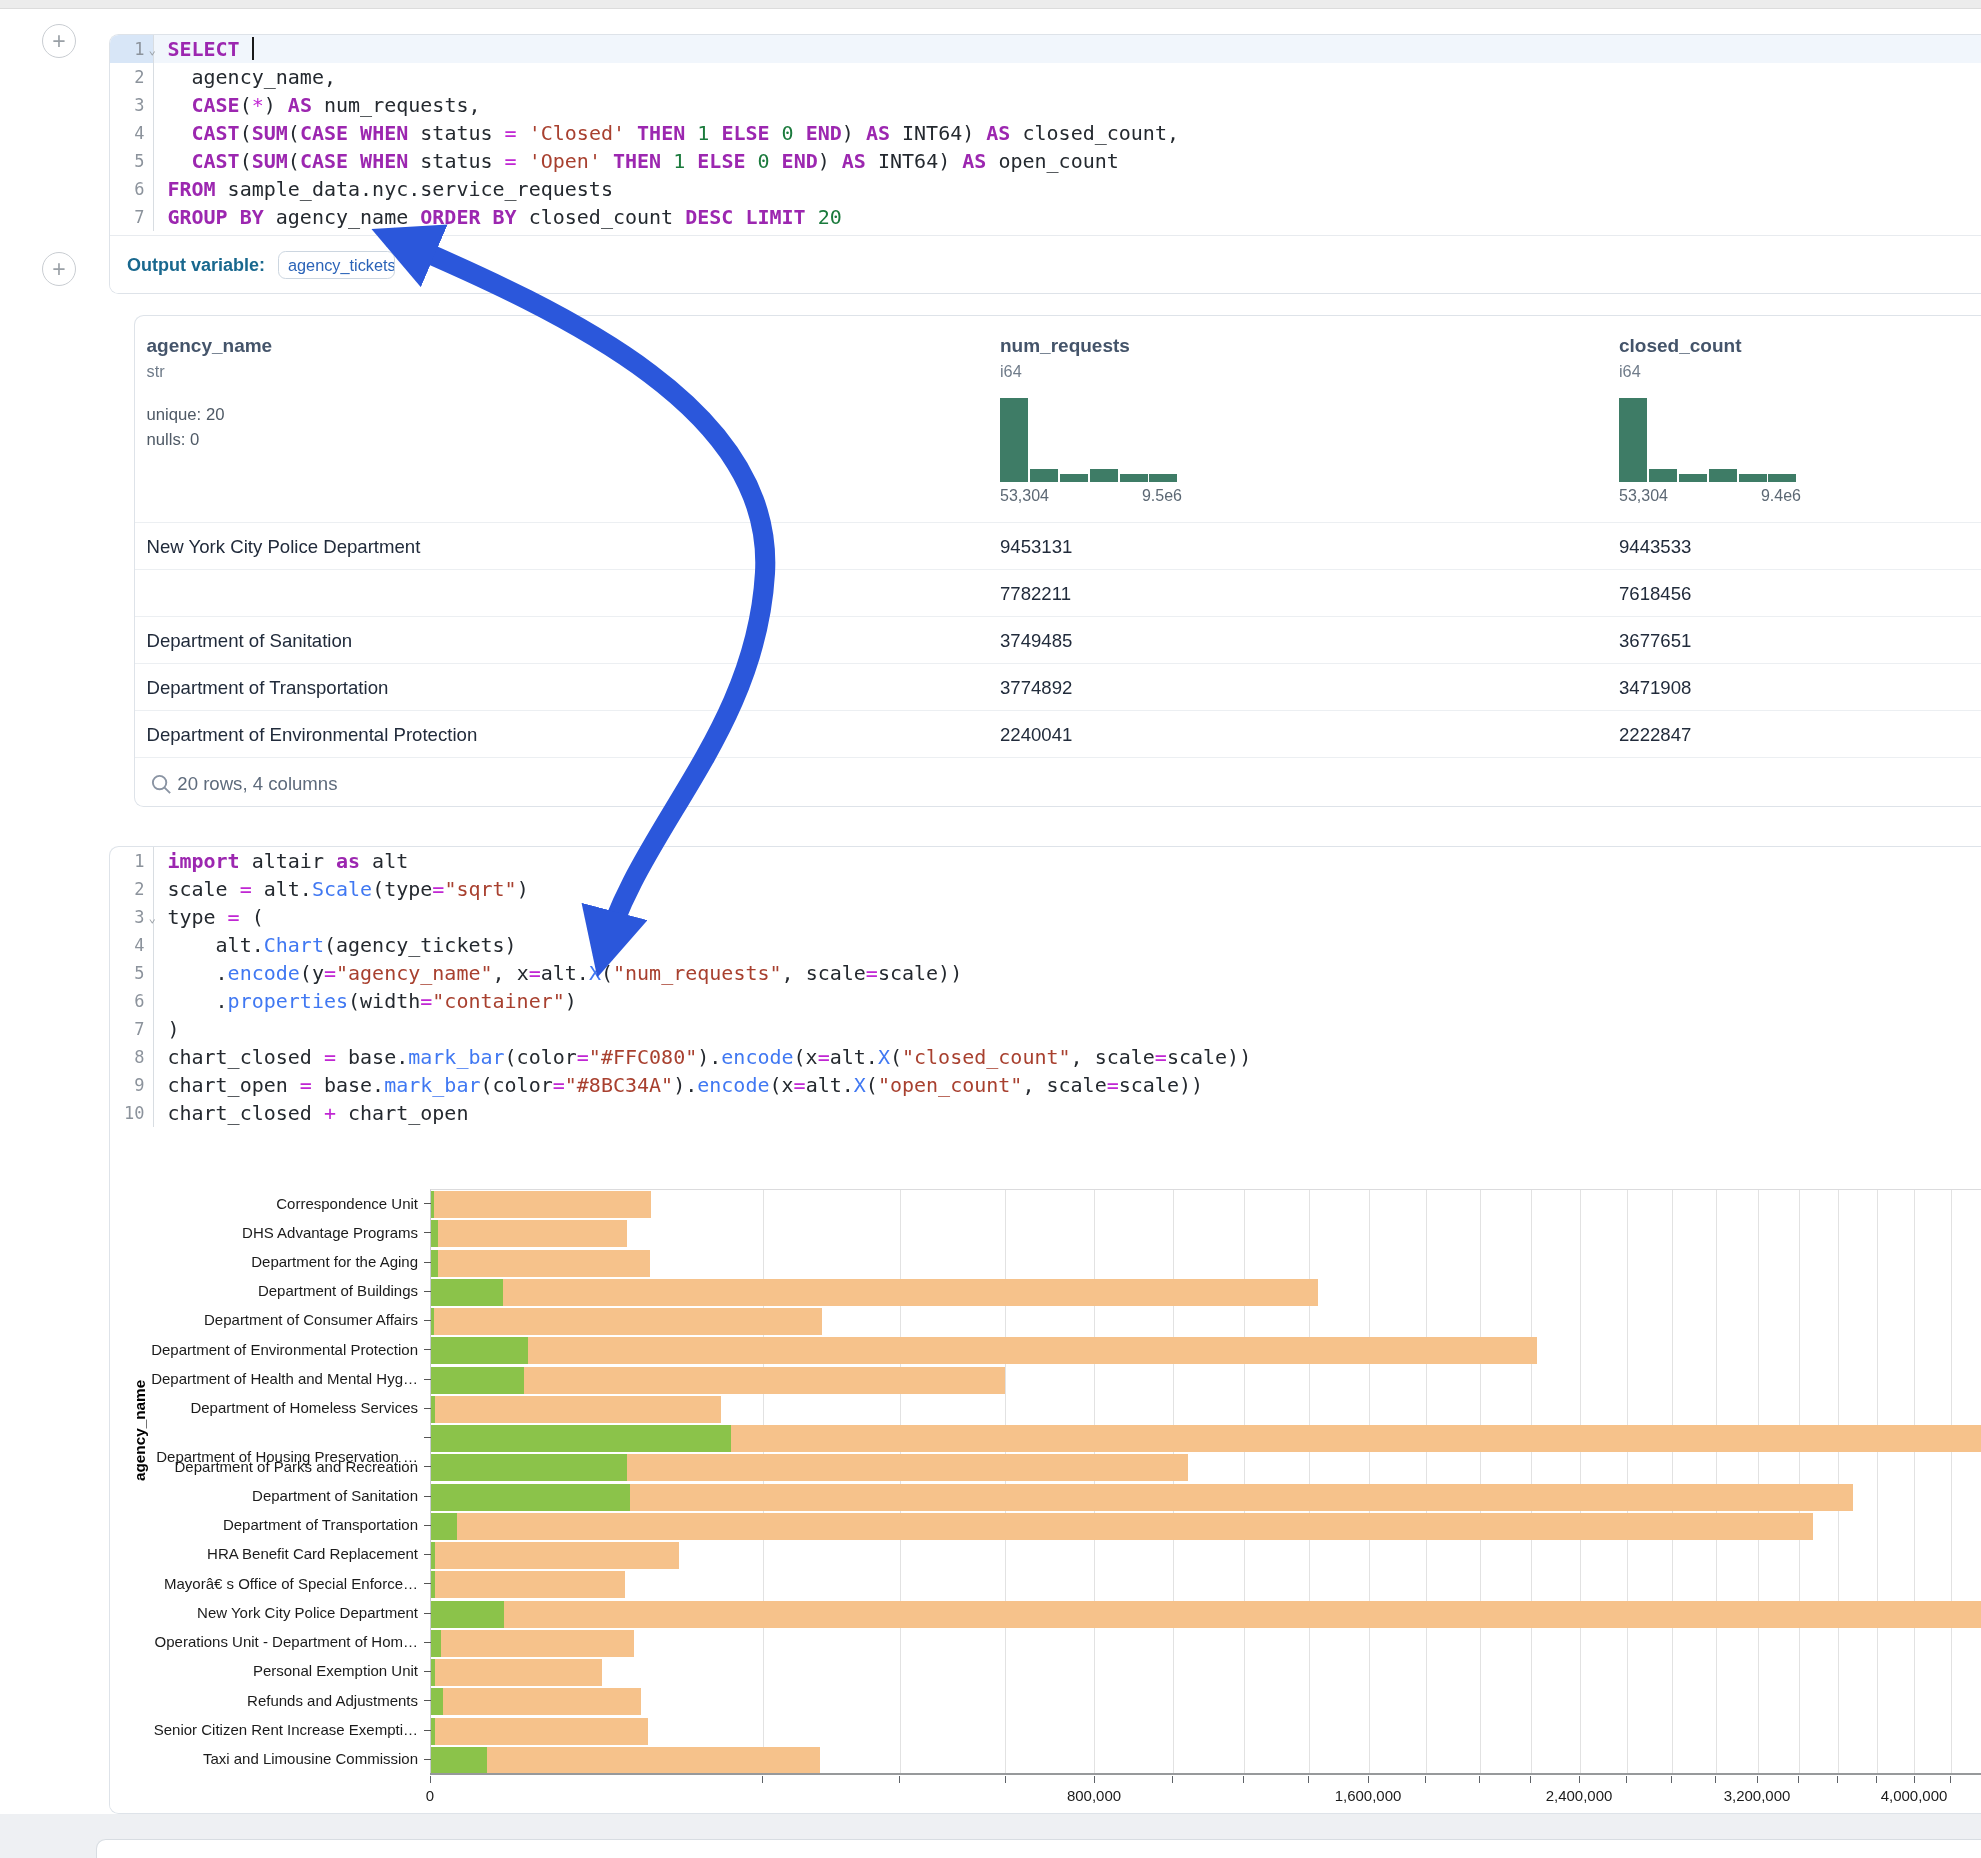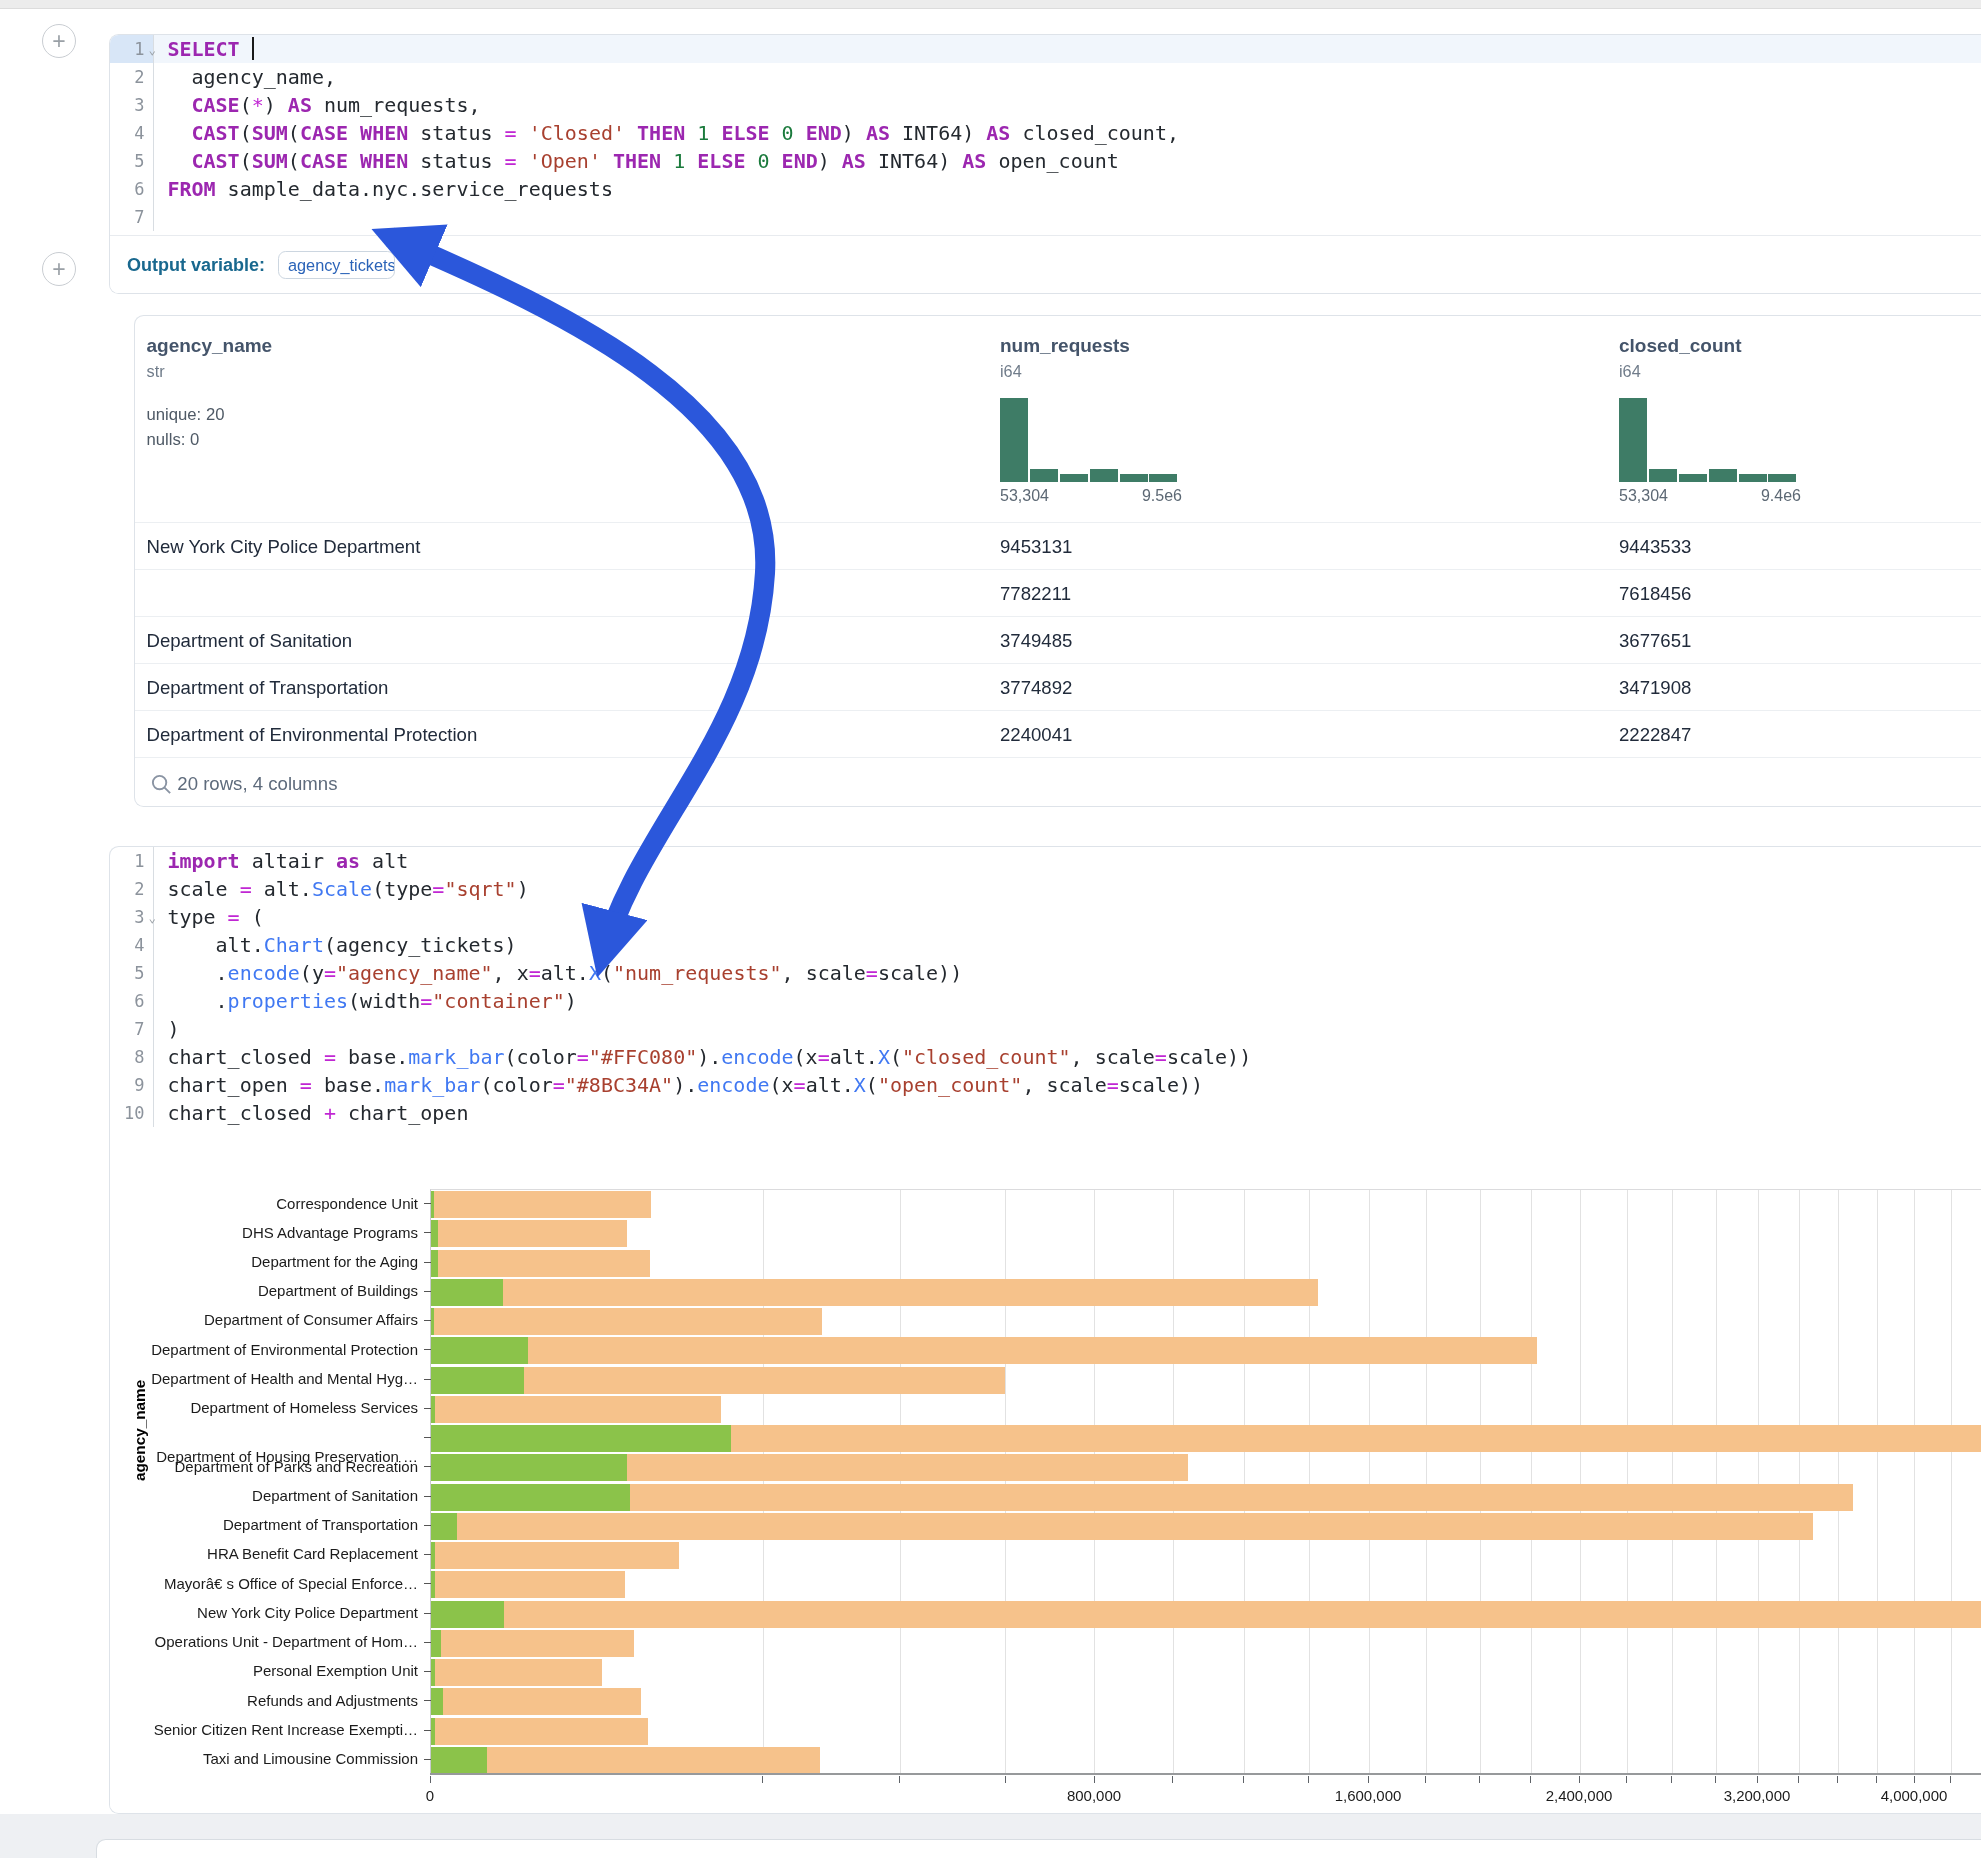--- a/index.html
+++ b/index.html
@@ -106,20 +106,21 @@
         <div class="ed-row">
           <div class="ed-gutter">5</div>
           <div class="ed-code"><span class="tk-pl">  </span><span class="tk-kw">CAST</span><span class="tk-pl">(</span><span class="tk-kw">SUM</span><span class="tk-pl">(</span><span class="tk-kw">CASE</span><span class="tk-pl"> </span><span class="tk-kw">WHEN</span><span class="tk-pl"> status </span><span class="tk-op">=</span><span class="tk-pl"> </span><span class="tk-str">'Open'</span><span class="tk-pl"> </span><span class="tk-kw">THEN</span><span class="tk-pl"> </span><span class="tk-num">1</span><span class="tk-pl"> </span><span class="tk-kw">ELSE</span><span class="tk-pl"> </span><span class="tk-num">0</span><span class="tk-pl"> </span><span class="tk-kw">END</span><span class="tk-pl">) </span><span class="tk-kw">AS</span><span class="tk-pl"> INT64) </span><span class="tk-kw">AS</span><span class="tk-pl"> open_count</span></div>
         </div>
         <div class="ed-row">
           <div class="ed-gutter">6</div>
           <div class="ed-code"><span class="tk-kw">FROM</span><span class="tk-pl"> sample_data.nyc.service_requests</span></div>
         </div>
         <div class="ed-row">
           <div class="ed-gutter">7</div>
+          <div class="ed-code"><span class="tk-kw">GROUP BY</span><span class="tk-pl"> agency_name </span><span class="tk-kw">ORDER BY</span><span class="tk-pl"> closed_count </span><span class="tk-kw">DESC</span><span class="tk-pl"> </span><span class="tk-kw">LIMIT</span><span class="tk-pl"> </span><span class="tk-num">20</span></div>
         </div>
       </div>
     <div class="outvar-row">
       <span class="outvar-label">Output variable:</span>
       <span class="outvar-pill">agency_tickets</span>
     </div>
   </div>
 
   <div id="table-card">
     <div class="thead" id="thead">

